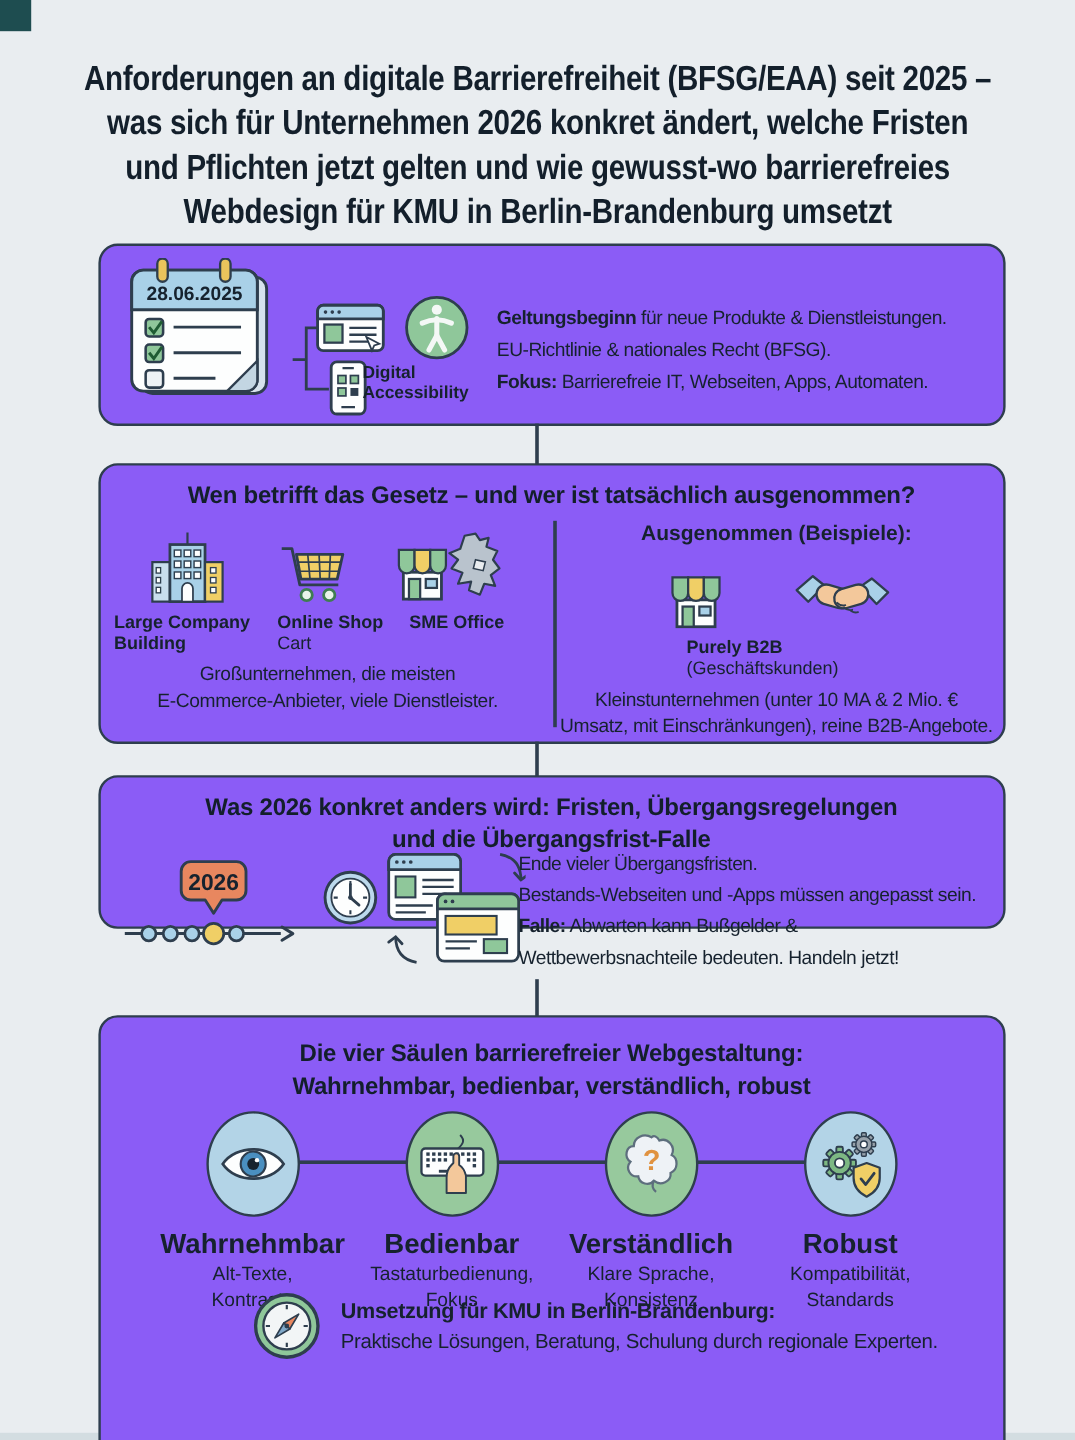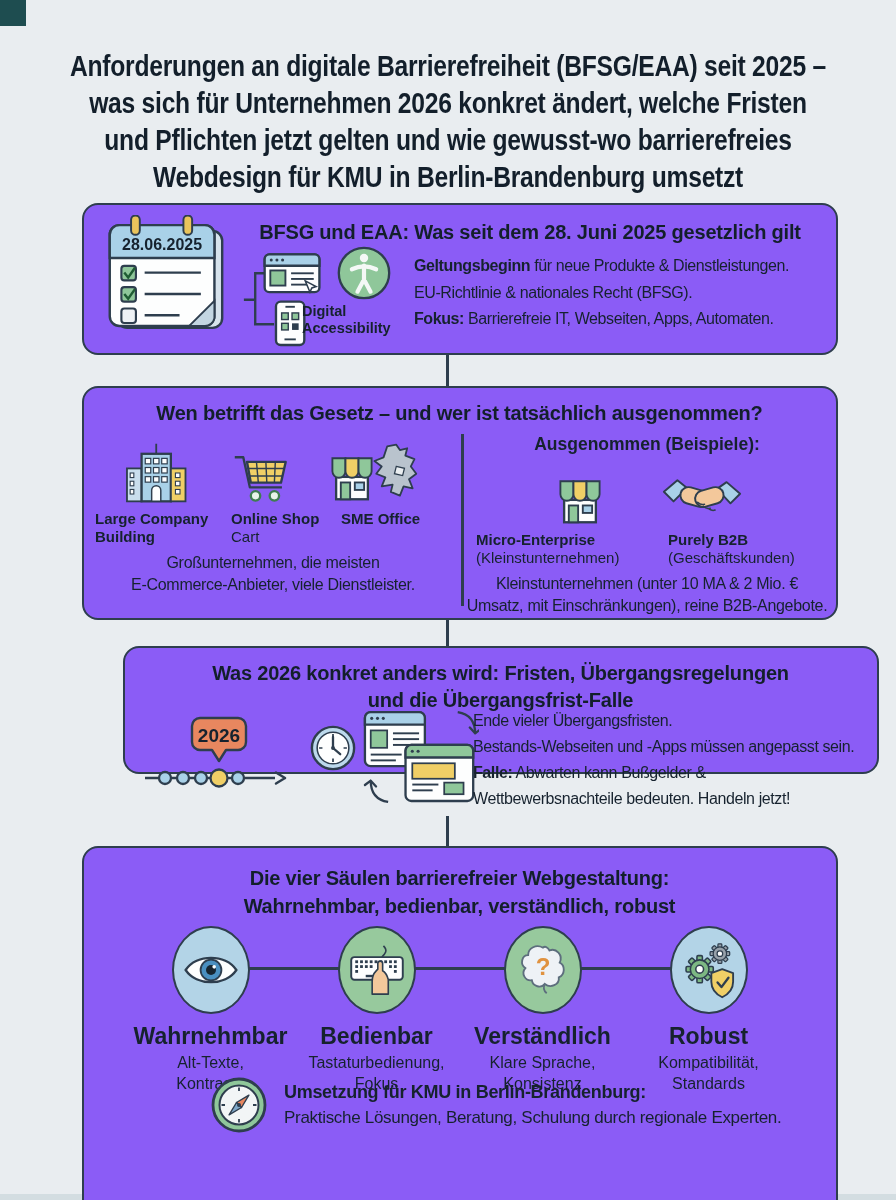--- a/index.html
+++ b/index.html
@@ -23,21 +23,21 @@
     transform:scaleX(.85);transform-origin:50% 0;letter-spacing:-.3px;
   }
 
   
   .card{
     position:absolute;left:82px;width:756px;box-sizing:border-box;
     background:#8b5cf6;border:2.5px solid #2e3e4e;border-radius:16px;
   }
   #card1{top:203px;height:152px;}
   #card2{top:386px;height:234px;}
-  #card3{top:646px;height:128px;margin-left:41px;}
+  #card3{top:646px;height:128px;}
   #card4{top:846px;height:380px;padding-left:22px;}
   .vline{position:absolute;left:446px;width:3px;background:#2e3e4e;}
   #vline1{top:353px;height:35px;}
   #vline2{top:618px;height:30px;}
   #vline3{top:816px;height:32px;}
 
   .card-title{font-weight:700;font-size:20px;color:#131f2b;text-align:center;letter-spacing:-.2px;}
 
   
   .c1-title{left:150px;top:16px;width:592px;}
@@ -134,21 +134,20 @@
   <svg class="abs" style="left:252px;top:40px;" width="56" height="56" viewBox="0 0 60 60">
     <circle cx="30" cy="30" r="27" fill="#8fc79a" stroke="#2e3e4e" stroke-width="2.5"></circle>
     <circle cx="30" cy="14" r="4.5" fill="#f4f8f6"></circle>
     <path d="M17,26 Q30,20 43,26" fill="none" stroke="#f4f8f6" stroke-width="4.5" stroke-linecap="round"></path>
     <path d="M30,22 V37" stroke="#f4f8f6" stroke-width="4.5" stroke-linecap="round"></path>
     <path d="M30,37 L23,50 M30,37 L37,50" stroke="#f4f8f6" stroke-width="4.5" stroke-linecap="round" fill="none"></path>
   </svg>
   <div class="abs acc-caption pre">Digital
 Accessibility</div>
 
-  <div class="abs card-title c1-title">BFSG und EAA: Was seit dem 28. Juni 2025 gesetzlich gilt</div>
   <div class="abs c1-body">
     <div><span class="bold">Geltungsbeginn</span><span> für neue Produkte &amp; Dienstleistungen.</span></div>
     <div><span class="bold"></span><span>EU-Richtlinie &amp; nationales Recht (BFSG).</span></div>
     <div><span class="bold">Fokus:</span><span> Barrierefreie IT, Webseiten, Apps, Automaten.</span></div>
   </div>
 </div>
 
 <div class="vline" id="vline1"></div>
 
 <div class="card" id="card2">
@@ -228,21 +227,20 @@
       </svg>
       <svg width="82" height="54" viewBox="0 0 85 55">
         <polygon points="3,20 17,8 27,16 13,30" fill="#a9d1e8" stroke="#2e3e4e" stroke-width="2" stroke-linejoin="round"></polygon>
         <polygon points="82,22 68,10 58,17 72,32" fill="#a9d1e8" stroke="#2e3e4e" stroke-width="2" stroke-linejoin="round"></polygon>
         <rect x="20" y="17" width="30" height="17" rx="8.5" fill="#f3c89b" stroke="#2e3e4e" stroke-width="2" transform="rotate(16 35 25)"></rect>
         <rect x="35" y="17" width="30" height="17" rx="8.5" fill="#f3c89b" stroke="#2e3e4e" stroke-width="2" transform="rotate(-16 50 25)"></rect>
         <path d="M38,31 q3,3 7,2 M44,35 q3,3 7,2 M50,38 q3,2 6,1" fill="none" stroke="#2e3e4e" stroke-width="1.6" stroke-linecap="round"></path>
       </svg>
     </div>
     <div class="label-row" style="gap:16px;">
-      <div class="icon-label" style="width:176px;"><span class="b pre">Micro-Enterprise</span><br><span class="pre">(Kleinstunternehmen)</span></div>
       <div class="icon-label" style="width:150px;"><span class="b pre">Purely B2B</span><br><span class="pre">(Geschäftskunden)</span></div>
     </div>
     <div class="note pre">Kleinstunternehmen (unter 10 MA &amp; 2 Mio. €
 Umsatz, mit Einschränkungen), reine B2B-Angebote.</div>
   </div>
 </div>
 
 <div class="vline" id="vline2"></div>
 
 <div class="card" id="card3">

